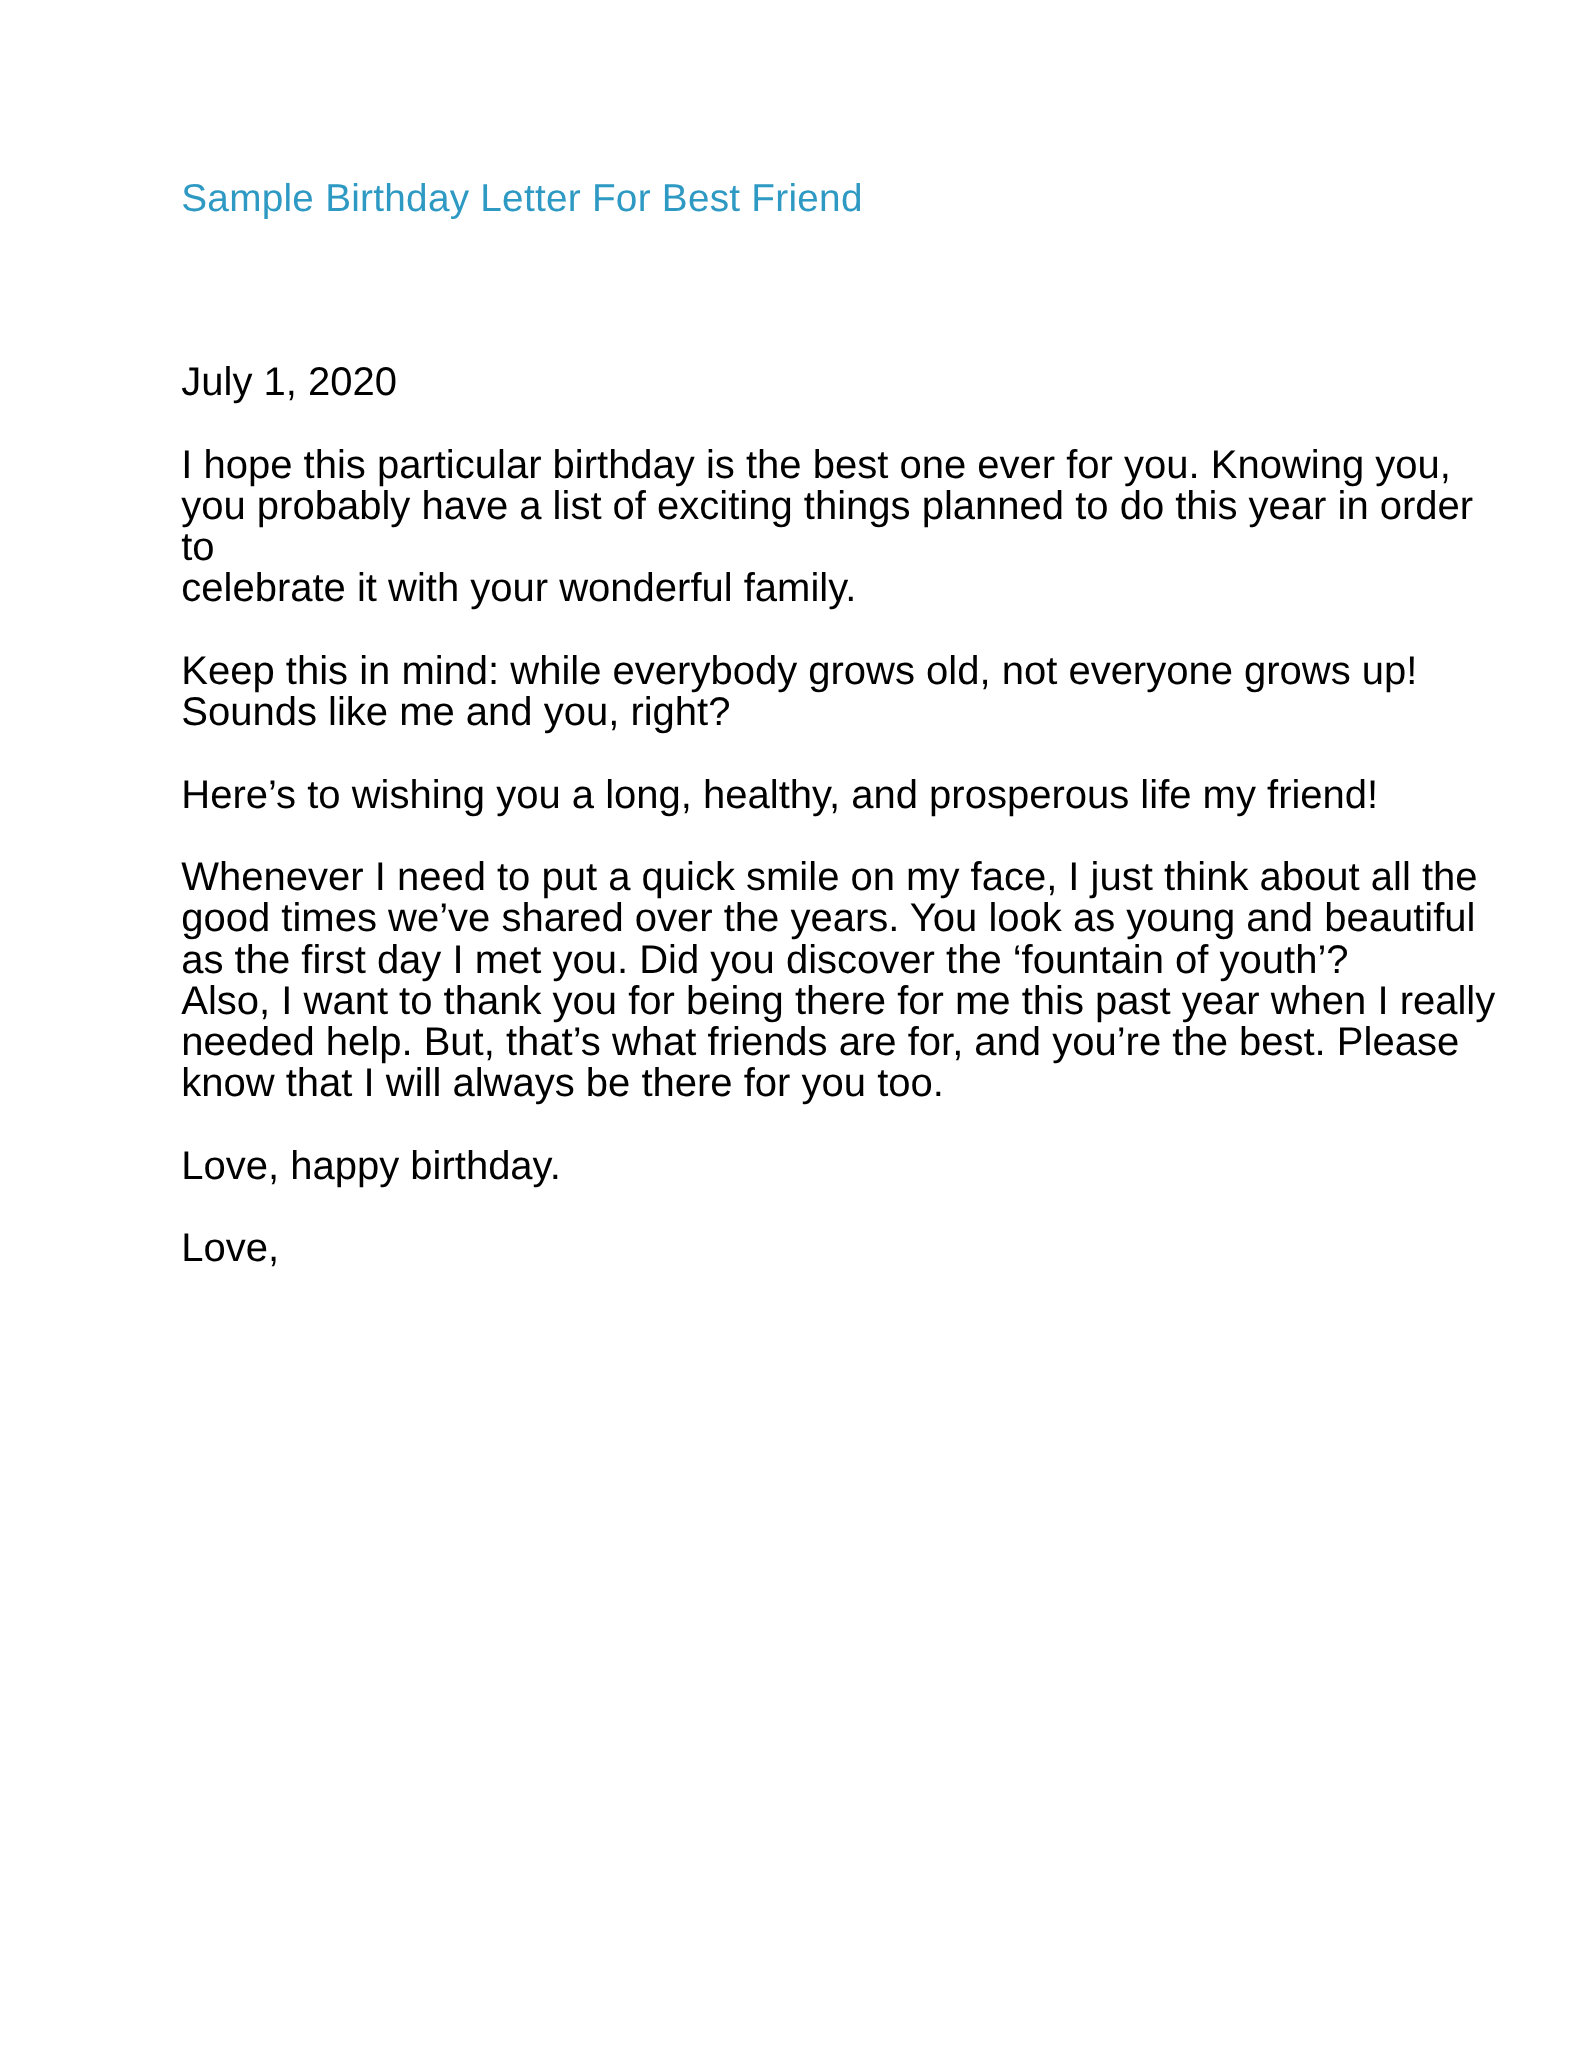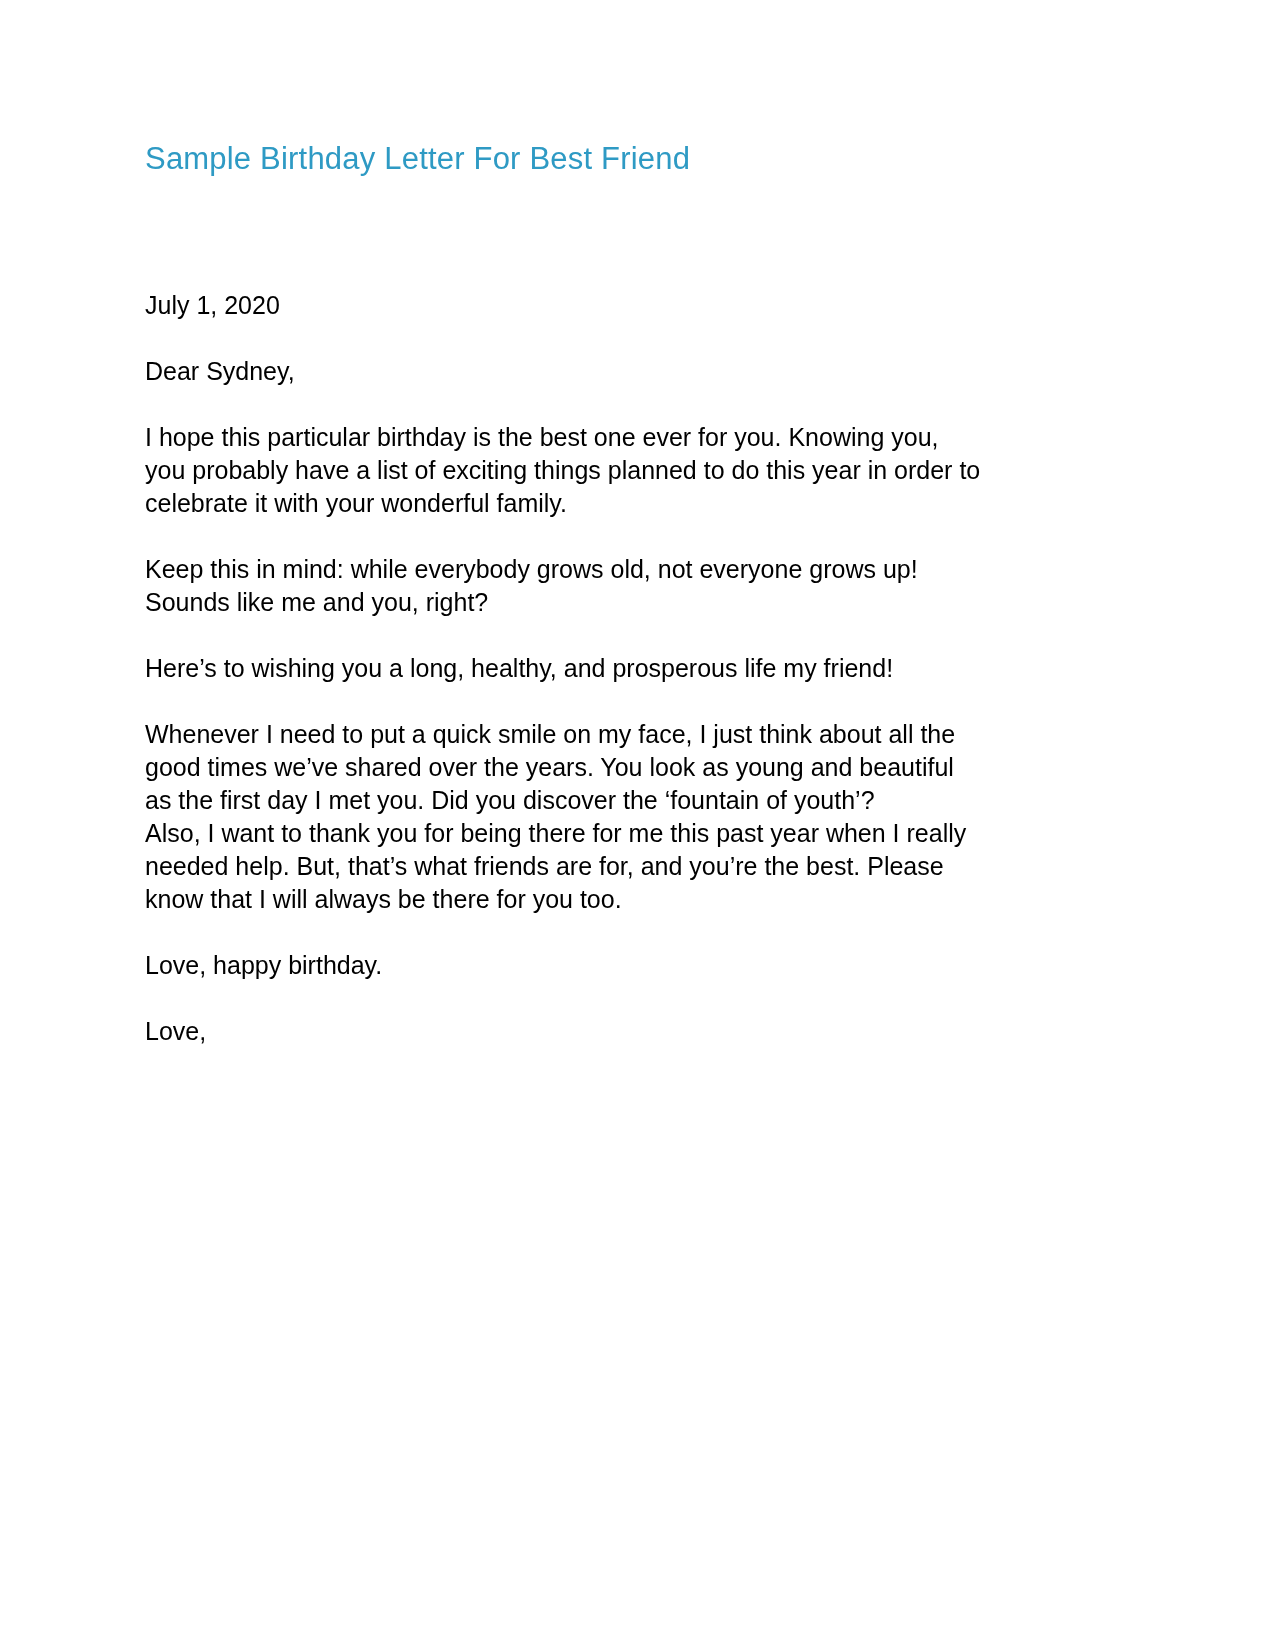--- a/index.html
+++ b/index.html
@@ -22,21 +22,21 @@
   .doc-title {
     font-size: 31px;
     font-weight: 400;
     color: #2E9AC4;
     margin: 0 0 110px 0;
     line-height: 1.25;
     letter-spacing: 0.2px;
   }
   .line-block,
   .para {
-    font-size: 25px;
+    font-size: 32px;
     line-height: 33px;
     margin: 11px 0 33px 0;
     white-space: pre-line;
   }
   .sig-block {
     font-size: 24px;
     line-height: 33px;
     margin: 0;
   }
   .sig-line {
@@ -45,21 +45,20 @@
 </style>
 </head>
 <body>
 
 <div class="page">
 
   <h1 class="doc-title">Sample Birthday Letter For Best Friend</h1>
 
   <p class="line-block">July 1, 2020</p>
 
-  <p class="line-block">Dear Sydney,</p>
 
 
   <p class="para">I hope this particular birthday is the best one ever for you. Knowing you,
 you probably have a list of exciting things planned to do this year in order to
 celebrate it with your wonderful family.</p>
 
   <p class="para">Keep this in mind: while everybody grows old, not everyone grows up!
 Sounds like me and you, right?</p>
 
   <p class="para">Here’s to wishing you a long, healthy, and prosperous life my friend!</p>

